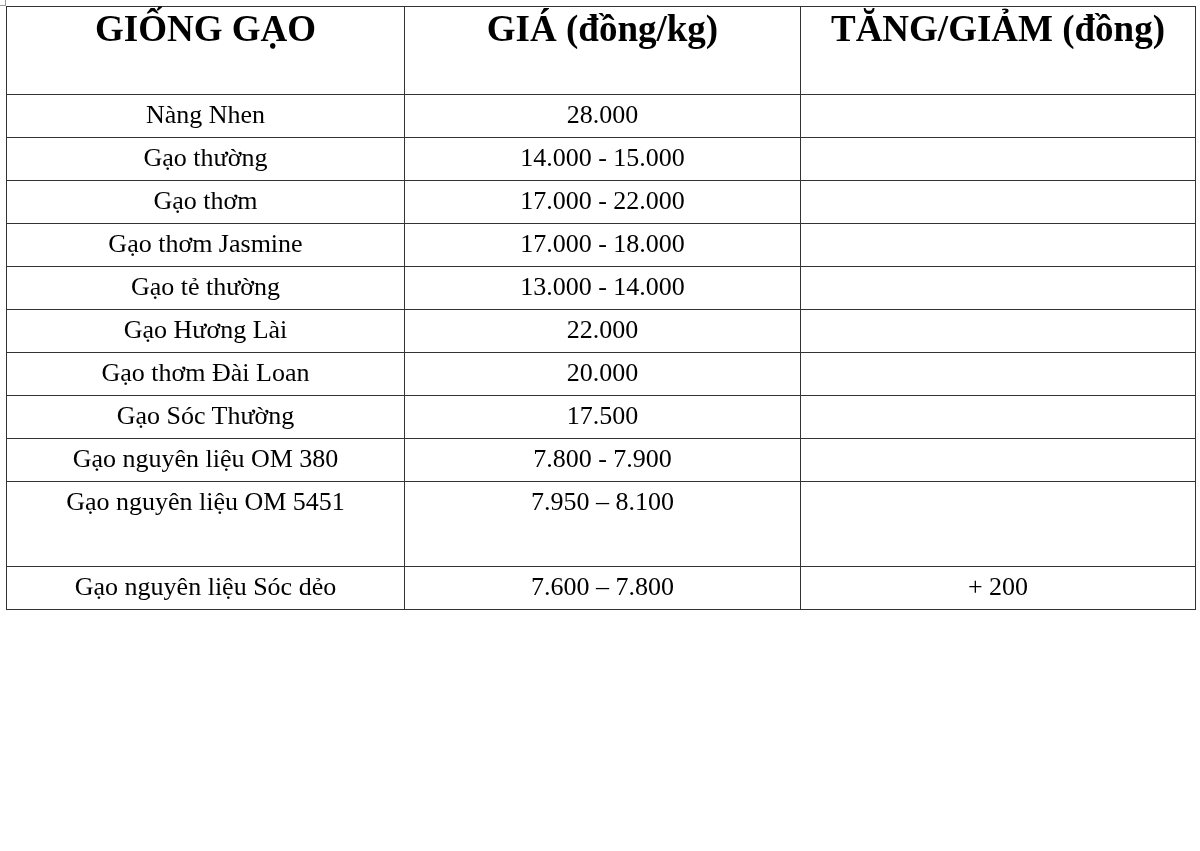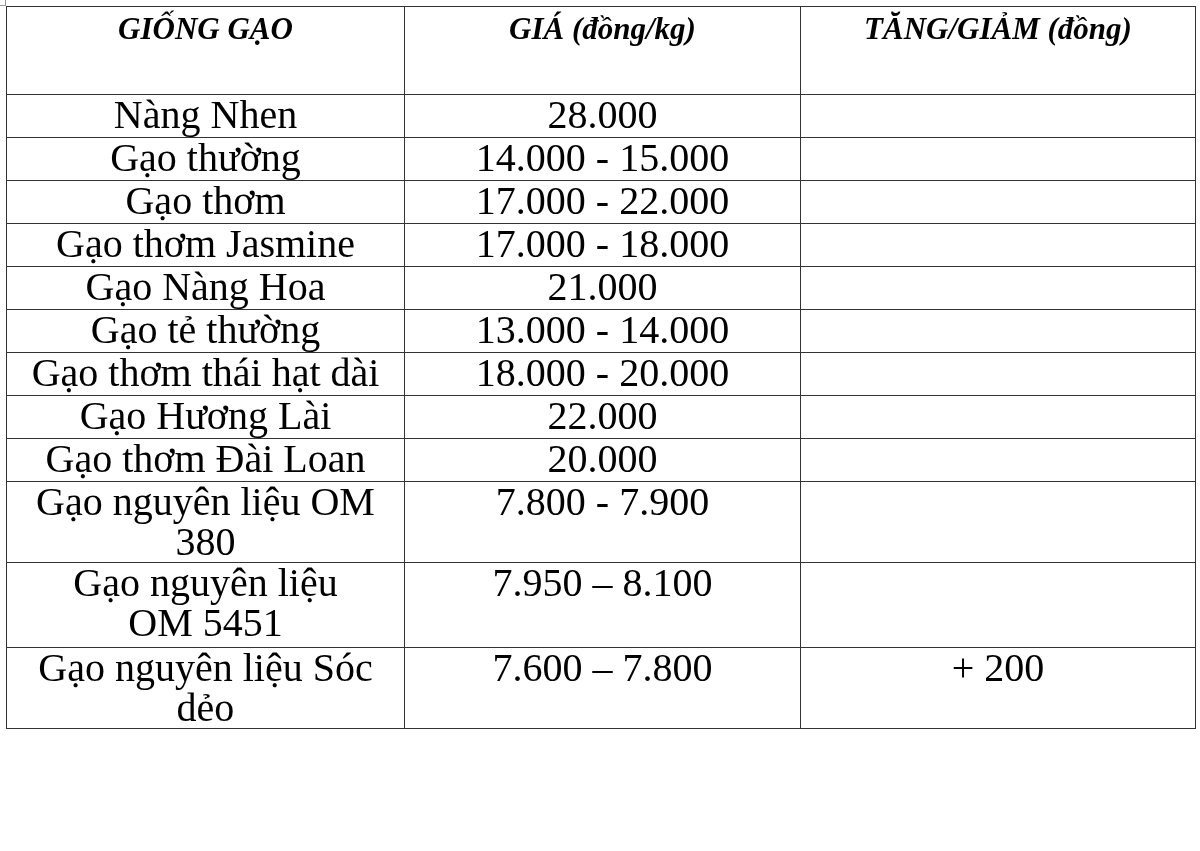--- a/index.html
+++ b/index.html
@@ -1,22 +1,22 @@
 <!DOCTYPE html>
 <html><head>
 <meta charset="utf-8">
 <style>
   html, body { margin: 0; padding: 0; background: #ffffff; }
   body { width: 1200px; height: 851px; overflow: hidden; position: relative; font-family: "Liberation Serif", "DejaVu Serif", serif; color: #000; }
   .corner { position: absolute; left: 0; top: 0; width: 5px; height: 5px; border-right: 1px solid #9a9a9a; border-bottom: 1px solid #9a9a9a; }
   table.rice { position: absolute; left: 6px; top: 6px; border-collapse: collapse; table-layout: fixed; width: 1189px; }
   table.rice td, table.rice th { border: 1.5px solid #333; text-align: center; padding: 0 4px; }
   col.c1 { width: 398px; } col.c2 { width: 396px; } col.c3 { width: 395px; }
-  th { font-weight: bold; font-size: 31px; vertical-align: top; height: 83px; padding-top: 4px !important; line-height: 36px; font-style: italic; }
-  td { font-size: 40px; height: 42px; line-height: 40px; vertical-align: top; }
+  th { font-weight: bold; font-size: 37px; vertical-align: top; height: 83px; padding-top: 4px !important; line-height: 36px; }
+  td { font-size: 26px; height: 42px; line-height: 40px; vertical-align: top; }
   tr.tall td { height: 84px; }
 </style>
 </head>
 <body>
 
 <div class="corner"></div>
 
 <table class="rice">
   <colgroup>
       <col class="c1">
@@ -45,42 +45,37 @@
         <td>Gạo thơm</td>
         <td>17.000 - 22.000</td>
         <td></td>
       </tr>
     <tr>
         <td>Gạo thơm Jasmine</td>
         <td>17.000 - 18.000</td>
         <td></td>
       </tr>
     <tr>
-        <td>Gạo Nàng Hoa</td>
-        <td>21.000</td>
-        <td></td>
-      </tr>
-    <tr>
         <td>Gạo tẻ thường</td>
         <td>13.000 - 14.000</td>
-        <td></td>
-      </tr>
-    <tr>
-        <td>Gạo thơm thái hạt dài</td>
-        <td>18.000 - 20.000</td>
         <td></td>
       </tr>
     <tr>
         <td>Gạo Hương Lài</td>
         <td>22.000</td>
         <td></td>
       </tr>
     <tr>
         <td>Gạo thơm Đài Loan</td>
         <td>20.000</td>
+        <td></td>
+      </tr>
+    <tr>
+        <td>Gạo Sóc Thường</td>
+        <td>17.500</td>
         <td></td>
       </tr>
     <tr>
         <td>Gạo nguyên liệu OM 380</td>
         <td>7.800 - 7.900</td>
         <td></td>
       </tr>
     <tr class="tall">
         <td style="padding:0 40px;">Gạo nguyên liệu OM 5451</td>
         <td>7.950 – 8.100</td>

